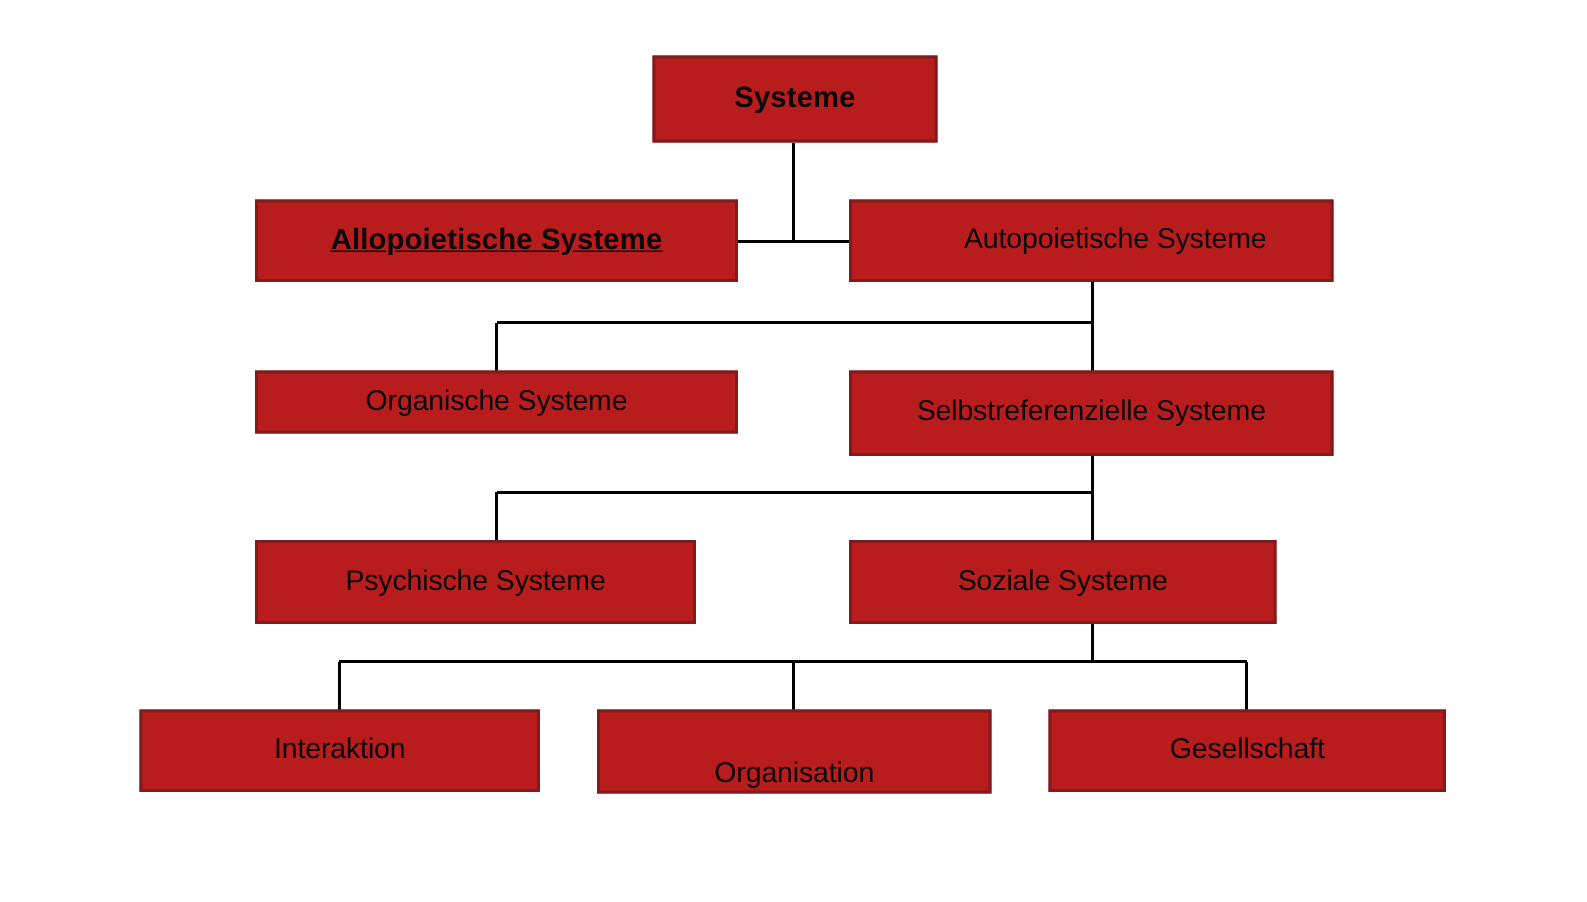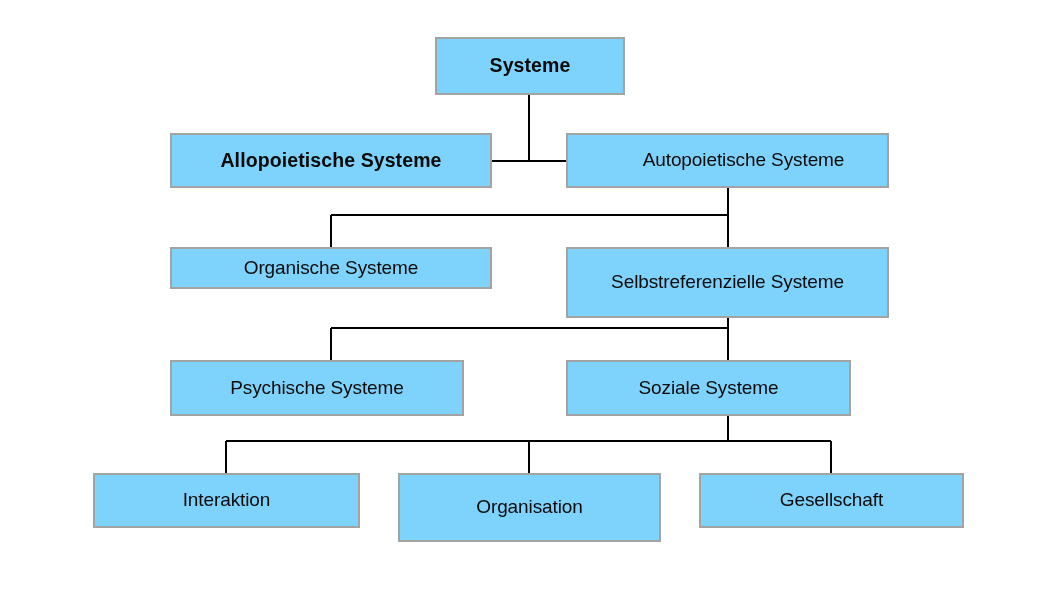--- a/index.html
+++ b/index.html
@@ -22,22 +22,22 @@
     position: absolute;
     left: 0;
     top: 0;
     width: 1058px;
     height: 601px;
     pointer-events: none;
   }
   .node {
     position: absolute;
     box-sizing: border-box;
-    background: #7dd3fc;
-    border: 2px solid #a3a3a3;
+    background: #b91c1c;
+    border: 2px solid #7f1d1d;
     display: flex;
     align-items: center;
     justify-content: center;
     text-align: center;
     color: #0a0a0a;
     font-size: 19px;
     line-height: 1.1;
     letter-spacing: -0.1px;
     white-space: nowrap;
   }
@@ -77,44 +77,44 @@
       <path d="M 226 441 L 226 473"></path>
       <path d="M 529 441 L 529 473"></path>
       <path d="M 831 441 L 831 473"></path>
     </g>
   </svg>
 
   <div class="node bold" style="left:435px; top:37px; width:190px; height:58px;">
     <span class="node-label">Systeme</span>
   </div>
 
-  <div class="node bold" style="left:170px; top:133px; width:322px; height:55px;">
+  <div class="node bold" style="left:170px; top:133px; width:322px; height:55px;text-decoration:underline;">
     <span class="node-label">Allopoietische Systeme</span>
   </div>
   <div class="node" style="left:566px; top:133px; width:323px; height:55px;padding-left:32px;">
     <span class="node-label">Autopoietische Systeme</span>
   </div>
 
   <div class="node" style="left:170px; top:247px; width:322px; height:42px;">
     <span class="node-label">Organische Systeme</span>
   </div>
-  <div class="node" style="left:566px; top:247px; width:323px; height:71px;">
+  <div class="node" style="left:566px; top:247px; width:323px; height:57px;">
     <span class="node-label">Selbstreferenzielle Systeme</span>
   </div>
 
   <div class="node" style="left:170px; top:360px; width:294px; height:56px;">
     <span class="node-label">Psychische Systeme</span>
   </div>
   <div class="node" style="left:566px; top:360px; width:285px; height:56px;">
     <span class="node-label">Soziale Systeme</span>
   </div>
 
   <div class="node" style="left:93px; top:473px; width:267px; height:55px;">
     <span class="node-label">Interaktion</span>
   </div>
-  <div class="node" style="left:398px; top:473px; width:263px; height:69px;">
+  <div class="node" style="left:398px; top:473px; width:263px; height:56px;align-items:flex-end;">
     <span class="node-label">Organisation</span>
   </div>
   <div class="node" style="left:699px; top:473px; width:265px; height:55px;">
     <span class="node-label">Gesellschaft</span>
   </div>
 
 </div>
 
 </body></html>

